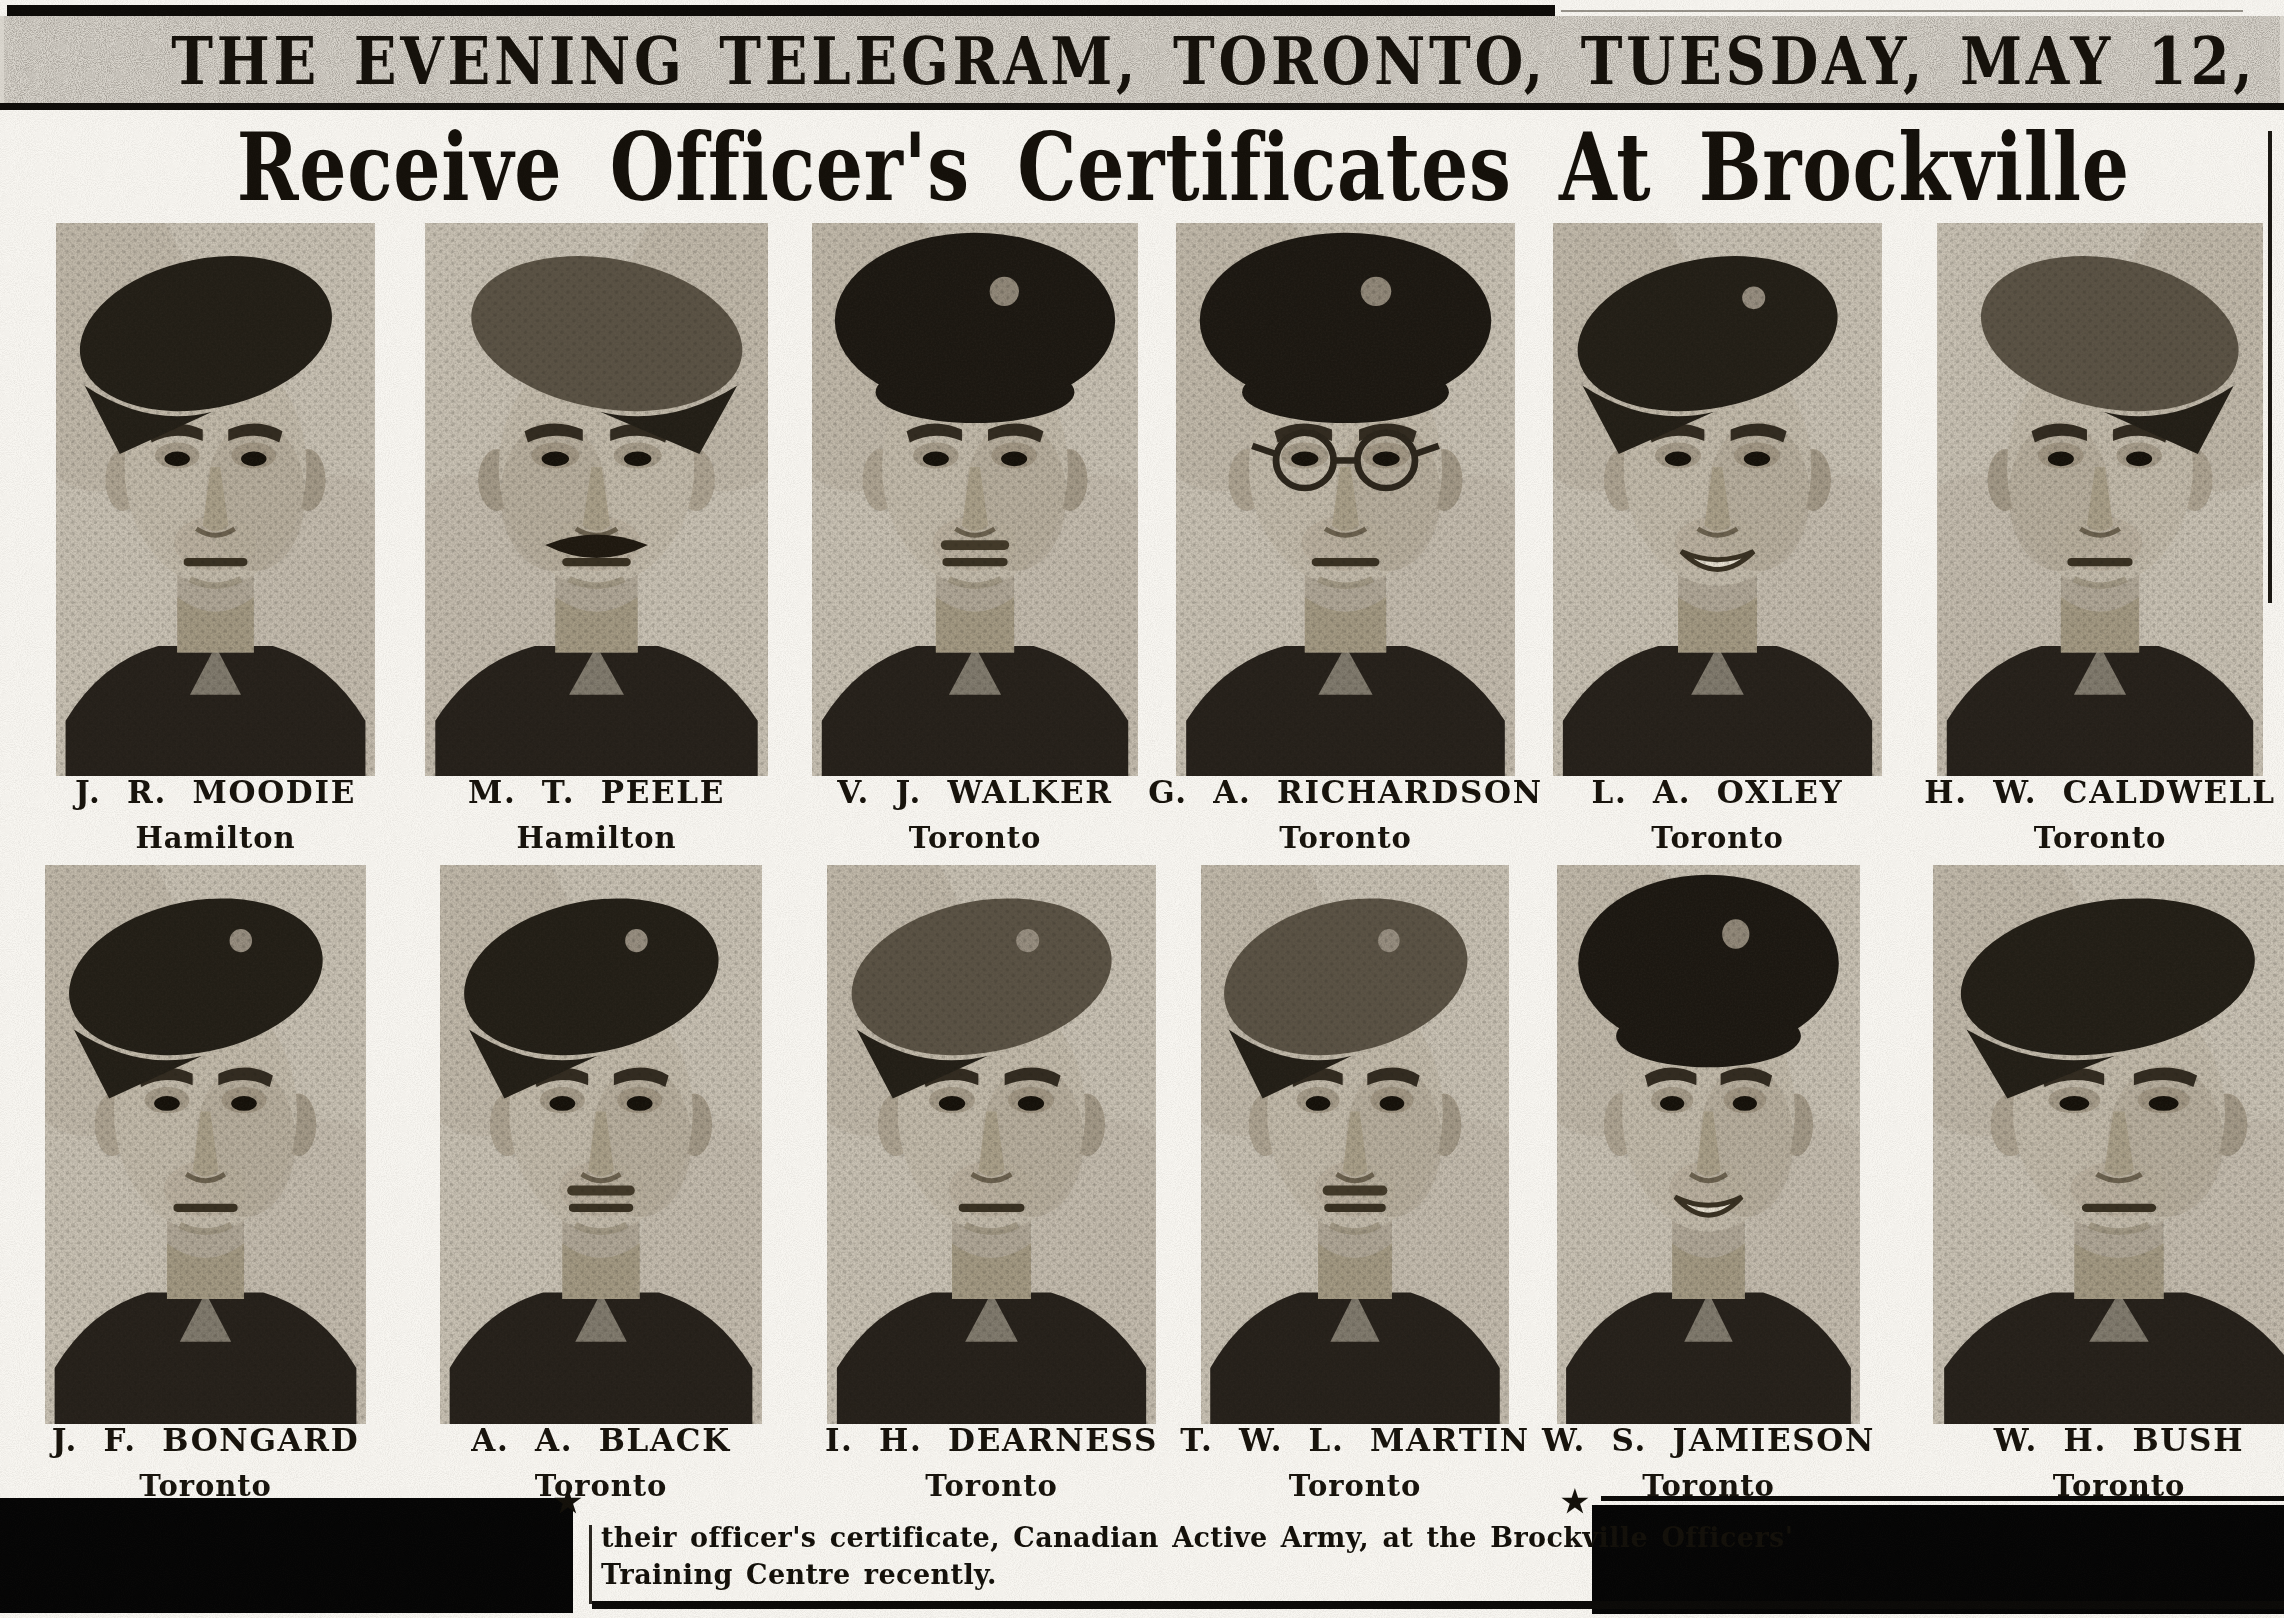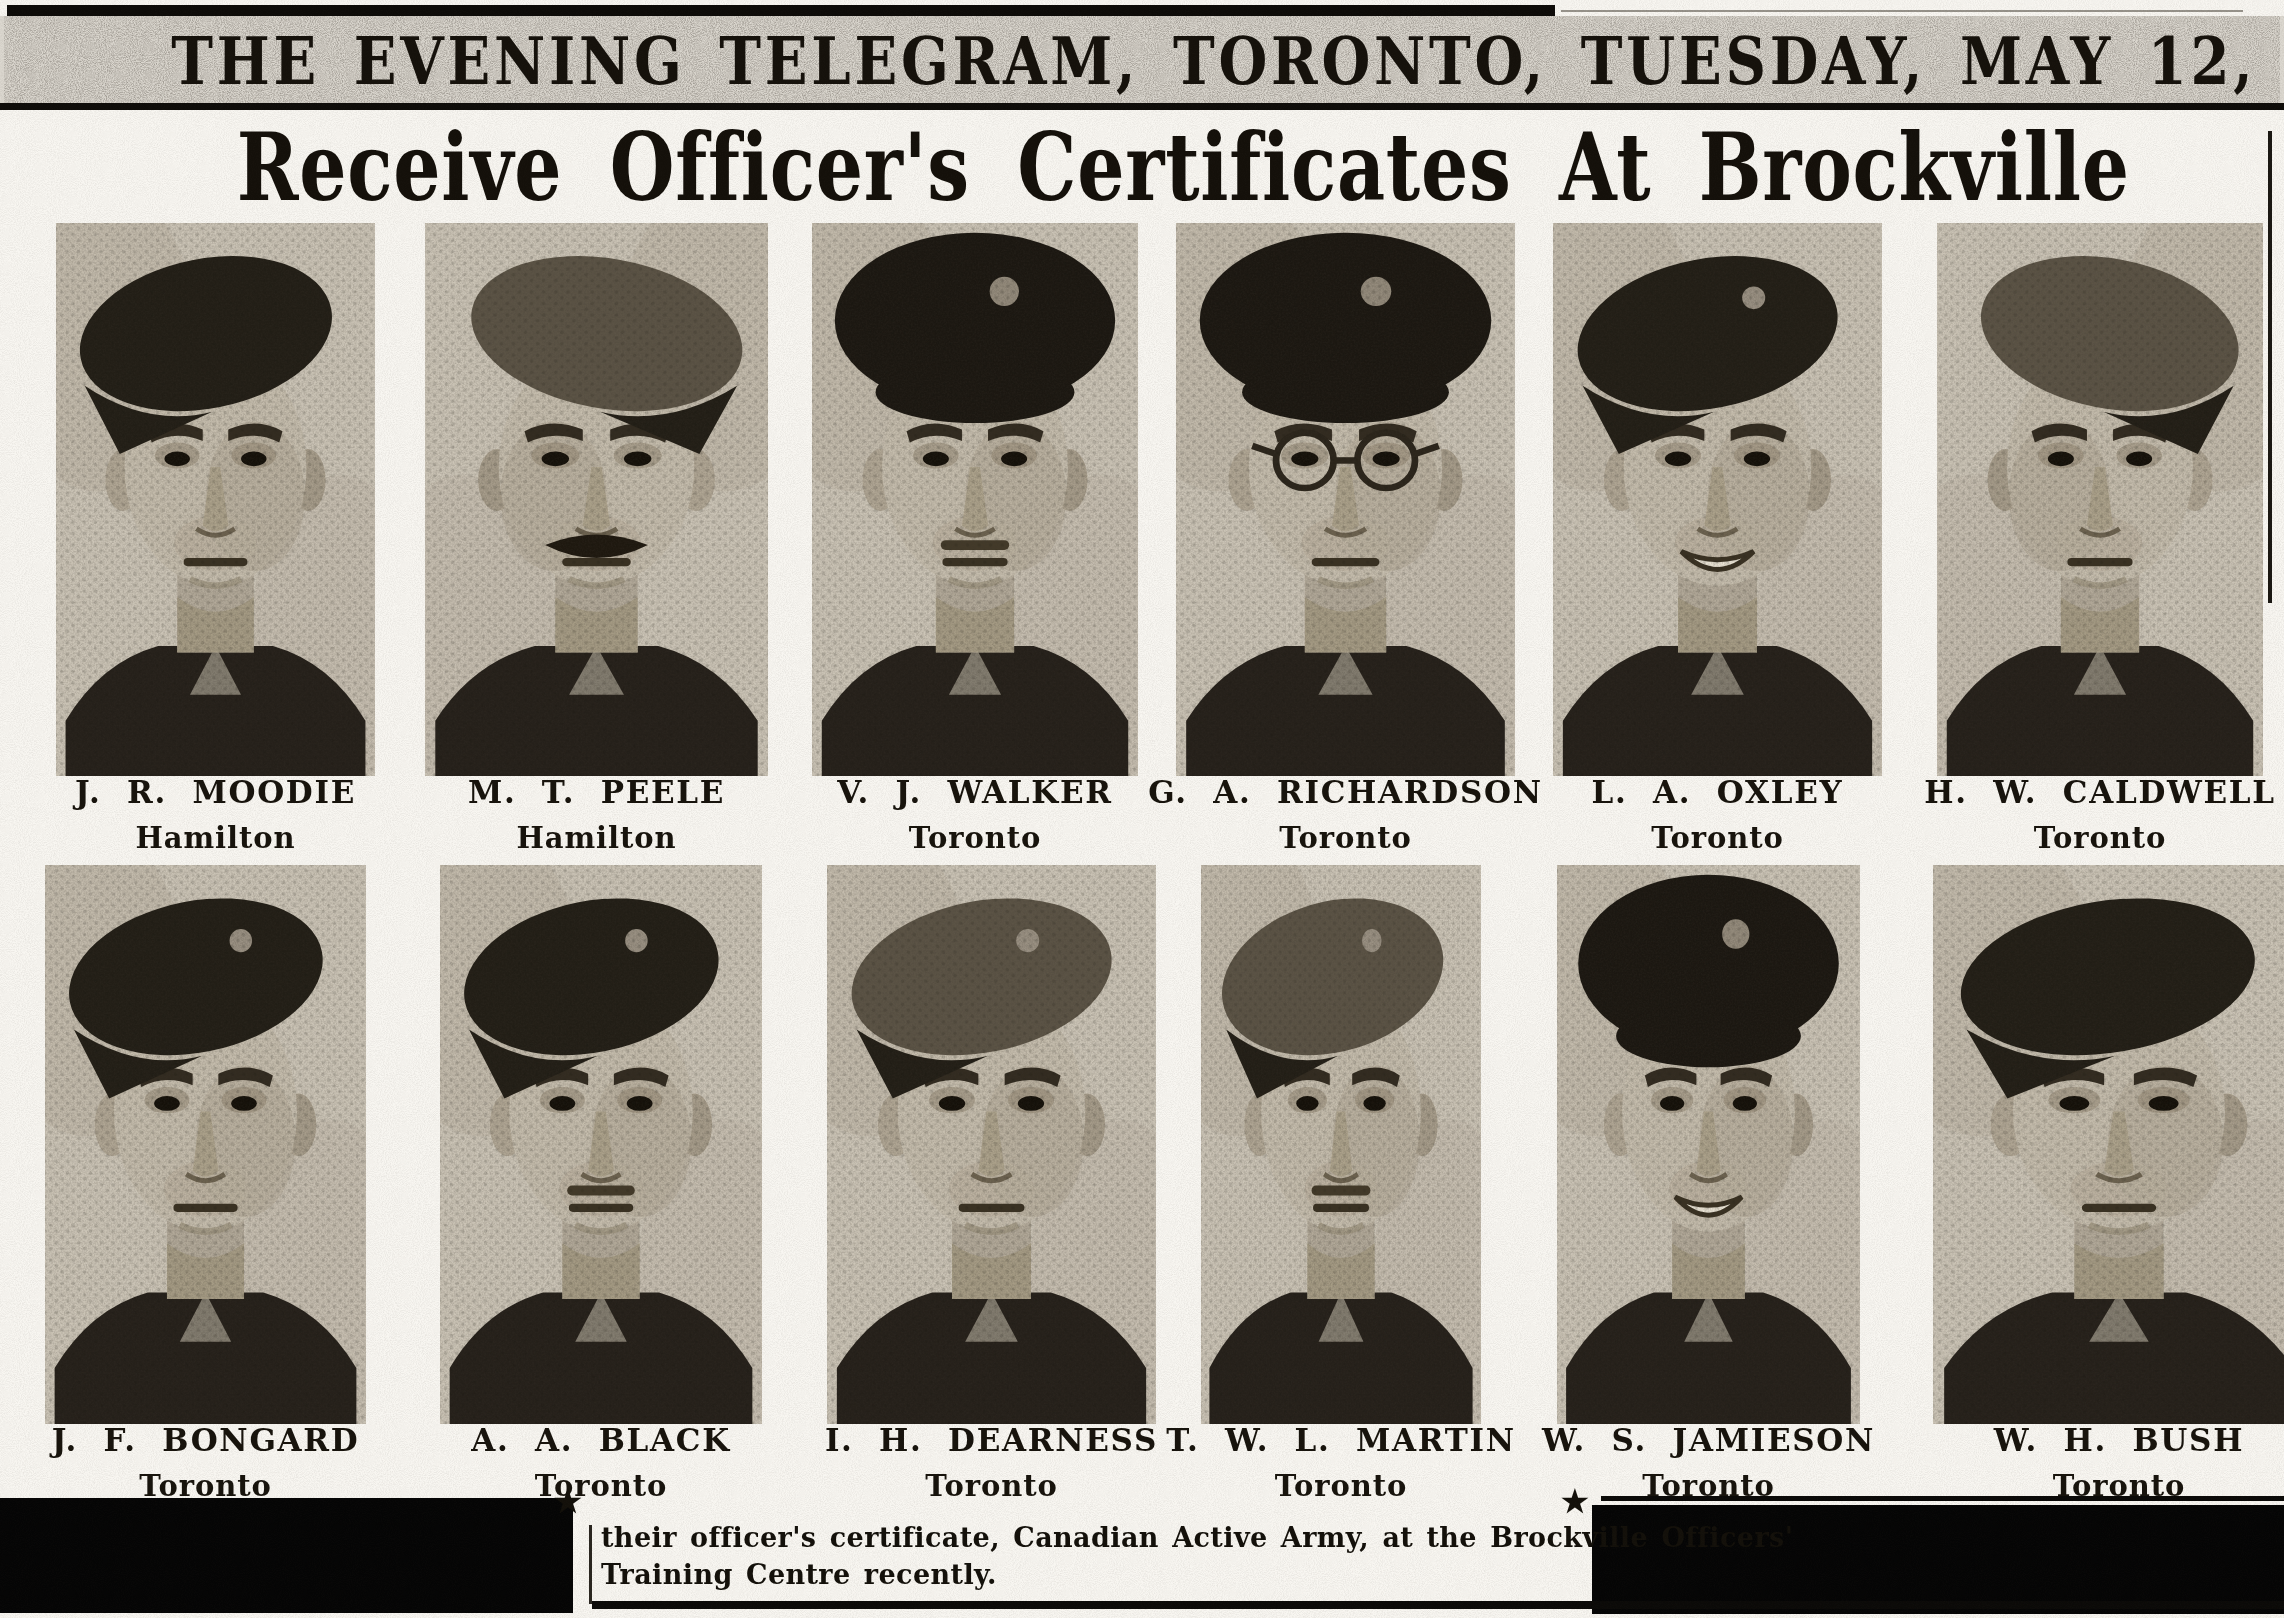--- a/index.html
+++ b/index.html
@@ -29,21 +29,21 @@
   }
   .headline span{display:inline-block;transform:scale(.8,1);transform-origin:50% 50%;}
   
   .cell{position:absolute;}
   .r1{top:223px;}
   .r2{top:865px;}
   .r1.c1{left:56px;width:319px}   .r1.c2{left:425px;width:343px}
   .r1.c3{left:812px;width:326px}  .r1.c4{left:1176px;width:339px}
   .r1.c5{left:1553px;width:329px} .r1.c6{left:1937px;width:326px}
   .r2.c1{left:45px;width:321px}   .r2.c2{left:440px;width:322px}
-  .r2.c3{left:827px;width:329px}  .r2.c4{left:1201px;width:280px}
+  .r2.c3{left:827px;width:329px}  .r2.c4{left:1201px;width:308px}
   .r2.c5{left:1557px;width:303px} .r2.c6{left:1933px;width:372px}
   .photo-frame{width:100%;background:#c9c2b4;overflow:hidden;position:relative;}
   .r1 .photo-frame{height:553px;}
   .r2 .photo-frame{height:559px;}
   .photo-frame svg{display:block;width:100%;height:100%;}
   .flip svg{transform:scaleX(-1);}
   .pname,.pcity{
     position:relative;left:50%;transform:translateX(-50%);width:max-content;
     font-weight:bold;white-space:nowrap;text-align:center;color:#17130c;
   }

